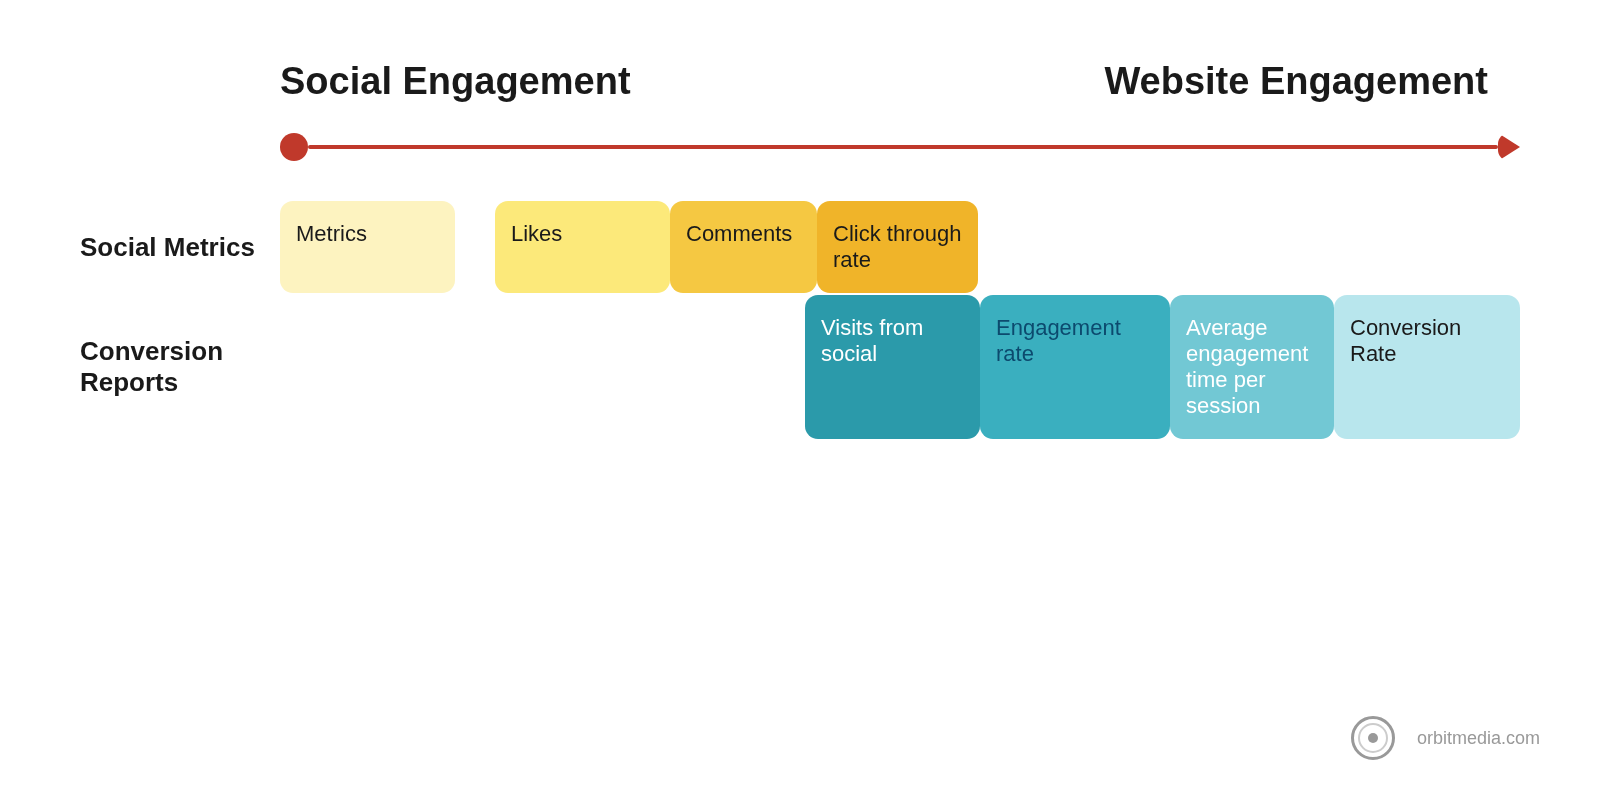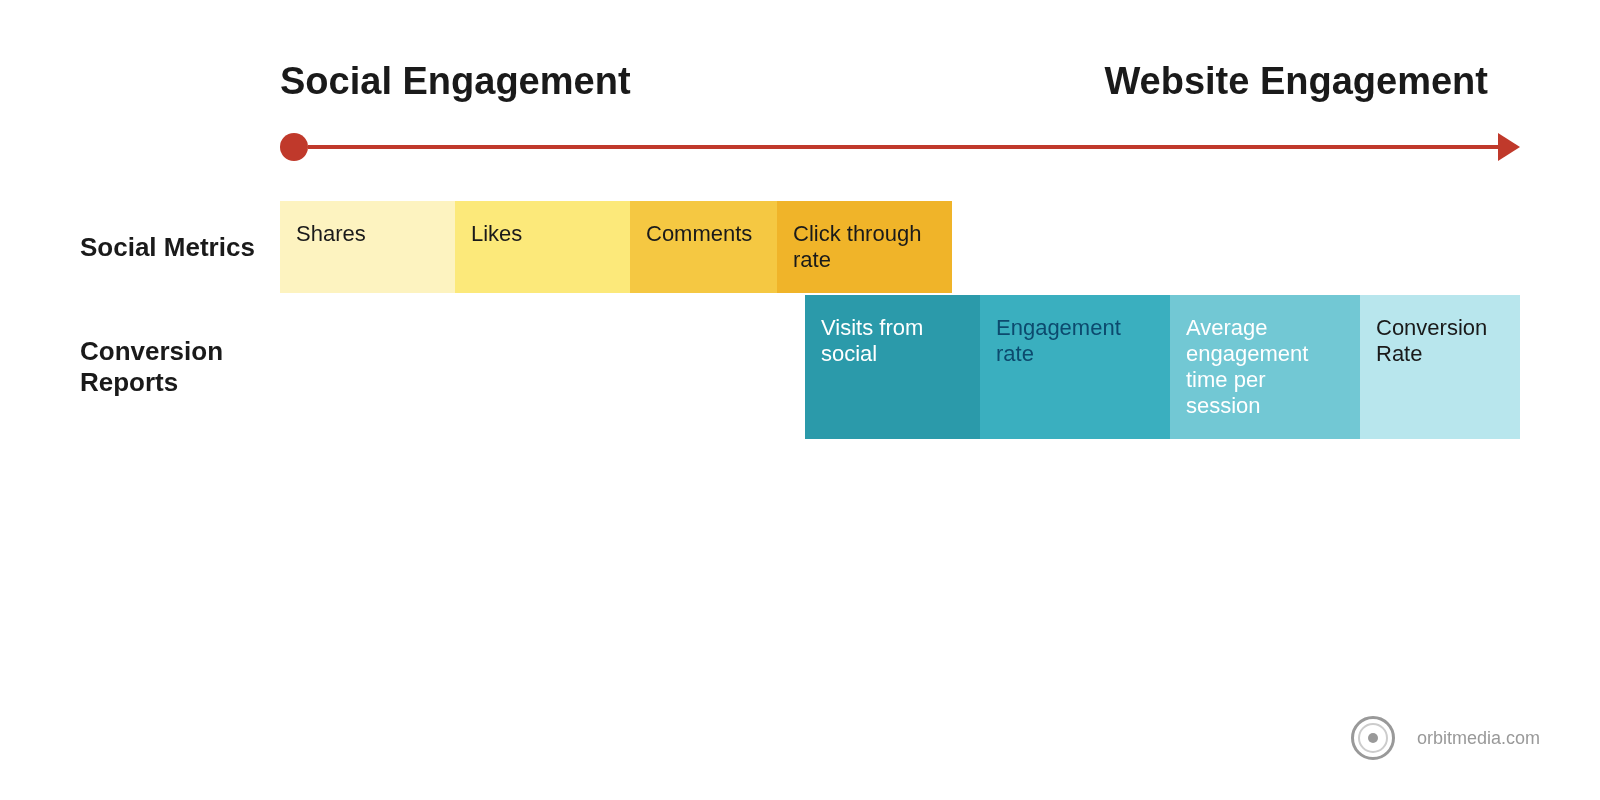--- a/index.html
+++ b/index.html
@@ -1,15 +1,15 @@
 <!DOCTYPE html>
 <html><head>
   <meta charset="utf-8">
   <style>
-    * { margin: 0; padding: 0; box-sizing: border-box; }
+    * { margin: 0; padding: 0; box-sizing: border-box; border-radius: 13px; }
     body {
       background: #ffffff;
       font-family: Georgia, 'Times New Roman', serif;
       width: 1600px;
       height: 800px;
       overflow: hidden;
       position: relative;
     }
 
     .main-container {
@@ -122,29 +122,30 @@
 
     .cell-shares {
       background: #fdf3c0;
       width: 175px;
       flex-shrink: 0;
     }
     .cell-likes {
       background: #fce97a;
       width: 175px;
       flex-shrink: 0;
+      margin-left: 40px;
     }
     .cell-comments {
       background: #f5c842;
       width: 147px;
       flex-shrink: 0;
     }
     .cell-ctr {
       background: #f0b429;
-      width: 175px;
+      width: 161px;
       flex-shrink: 0;
     }
 
     
     .cell-spacer {
       width: 525px; 
       flex-shrink: 0;
     }
 
     
@@ -156,21 +157,21 @@
     }
     .cell-engagement {
       background: #3aafbf;
       color: #0c4a6e;
       width: 190px;
       flex-shrink: 0;
     }
     .cell-avg-engagement {
       background: #72c8d4;
       color: #ffffff;
-      width: 190px;
+      width: 164px;
       flex-shrink: 0;
     }
     .cell-conversion {
       background: #b8e6ed;
       color: #1a1a1a;
       flex: 1;
     }
 
     
     .orbit-logo {
@@ -233,21 +234,21 @@
       <div class="arrow-line"></div>
     </div>
     <div class="arrow-head"></div>
   </div>
 
   <div class="content-area">
 
     <div class="content-row">
       <div class="row-label">Social Metrics</div>
       <div class="cells-container">
-        <div class="cell cell-shares">Shares</div>
+        <div class="cell cell-shares">Metrics</div>
         <div class="cell cell-likes">Likes</div>
         <div class="cell cell-comments">Comments</div>
         <div class="cell cell-ctr">Click through rate</div>
       </div>
     </div>
 
     <div class="content-row" style="margin-top: 2px;">
       <div class="row-label">Conversion Reports</div>
       <div class="cells-container">
         <div class="cell-spacer"></div>

